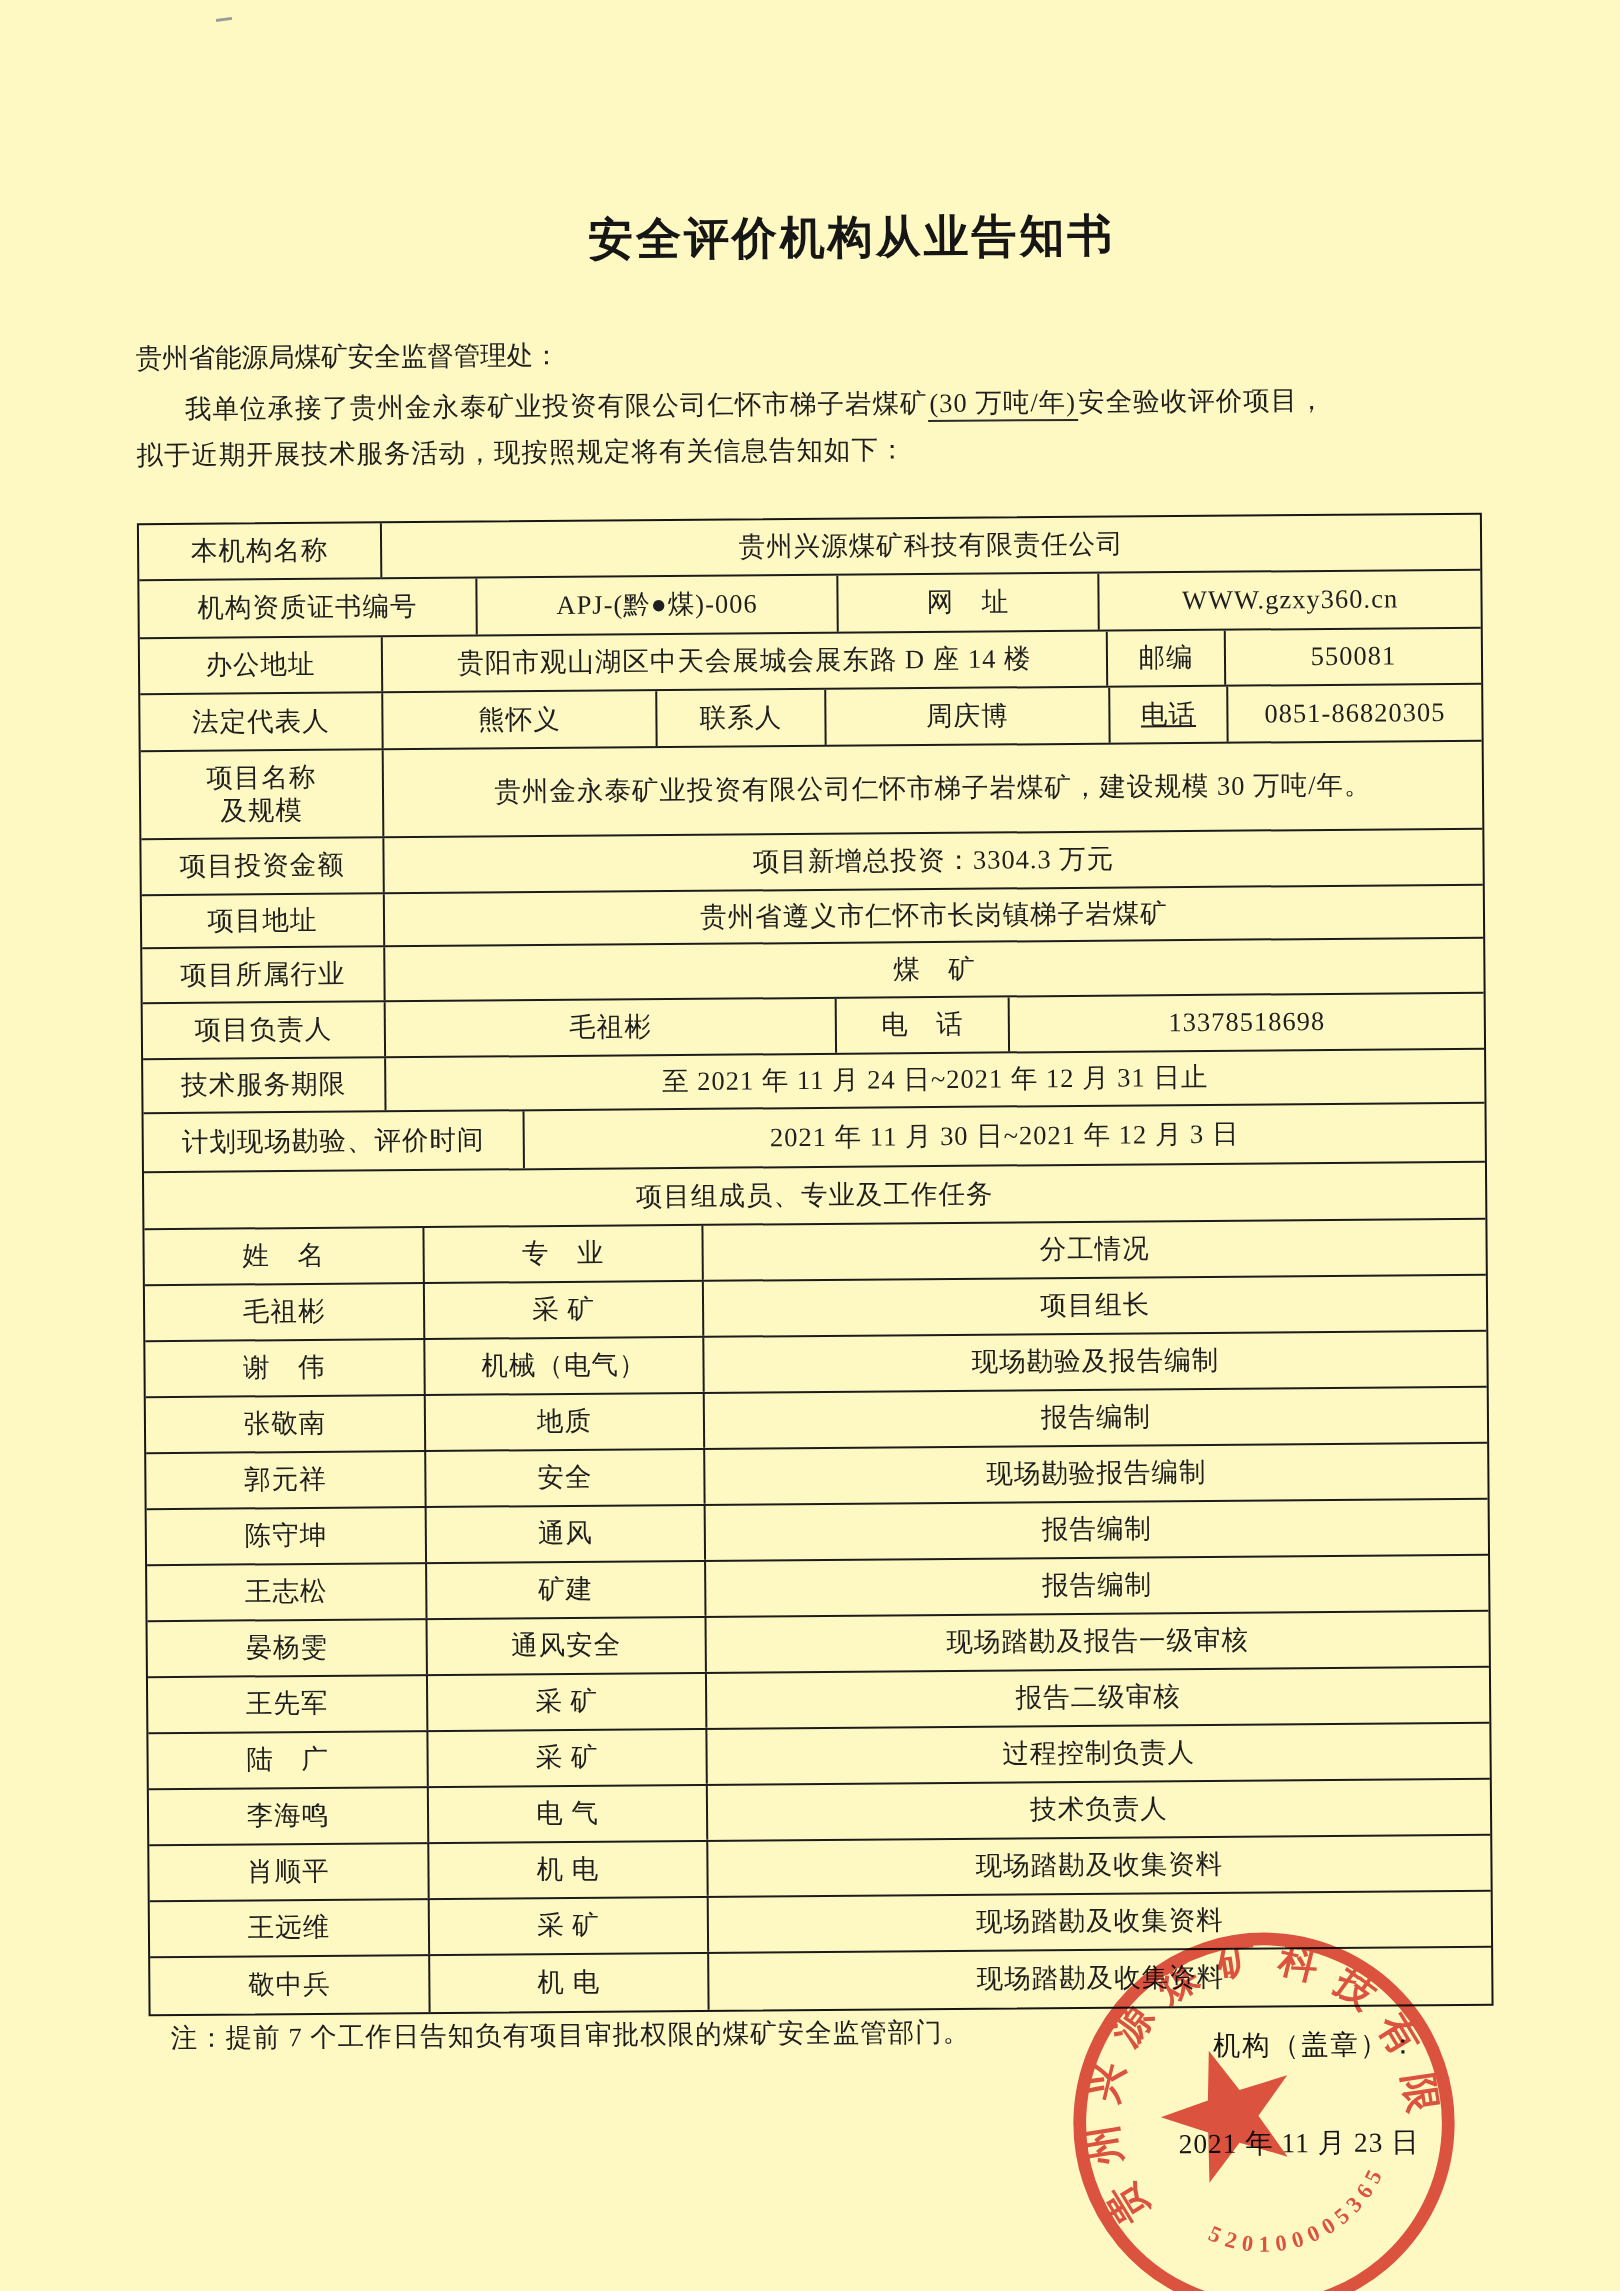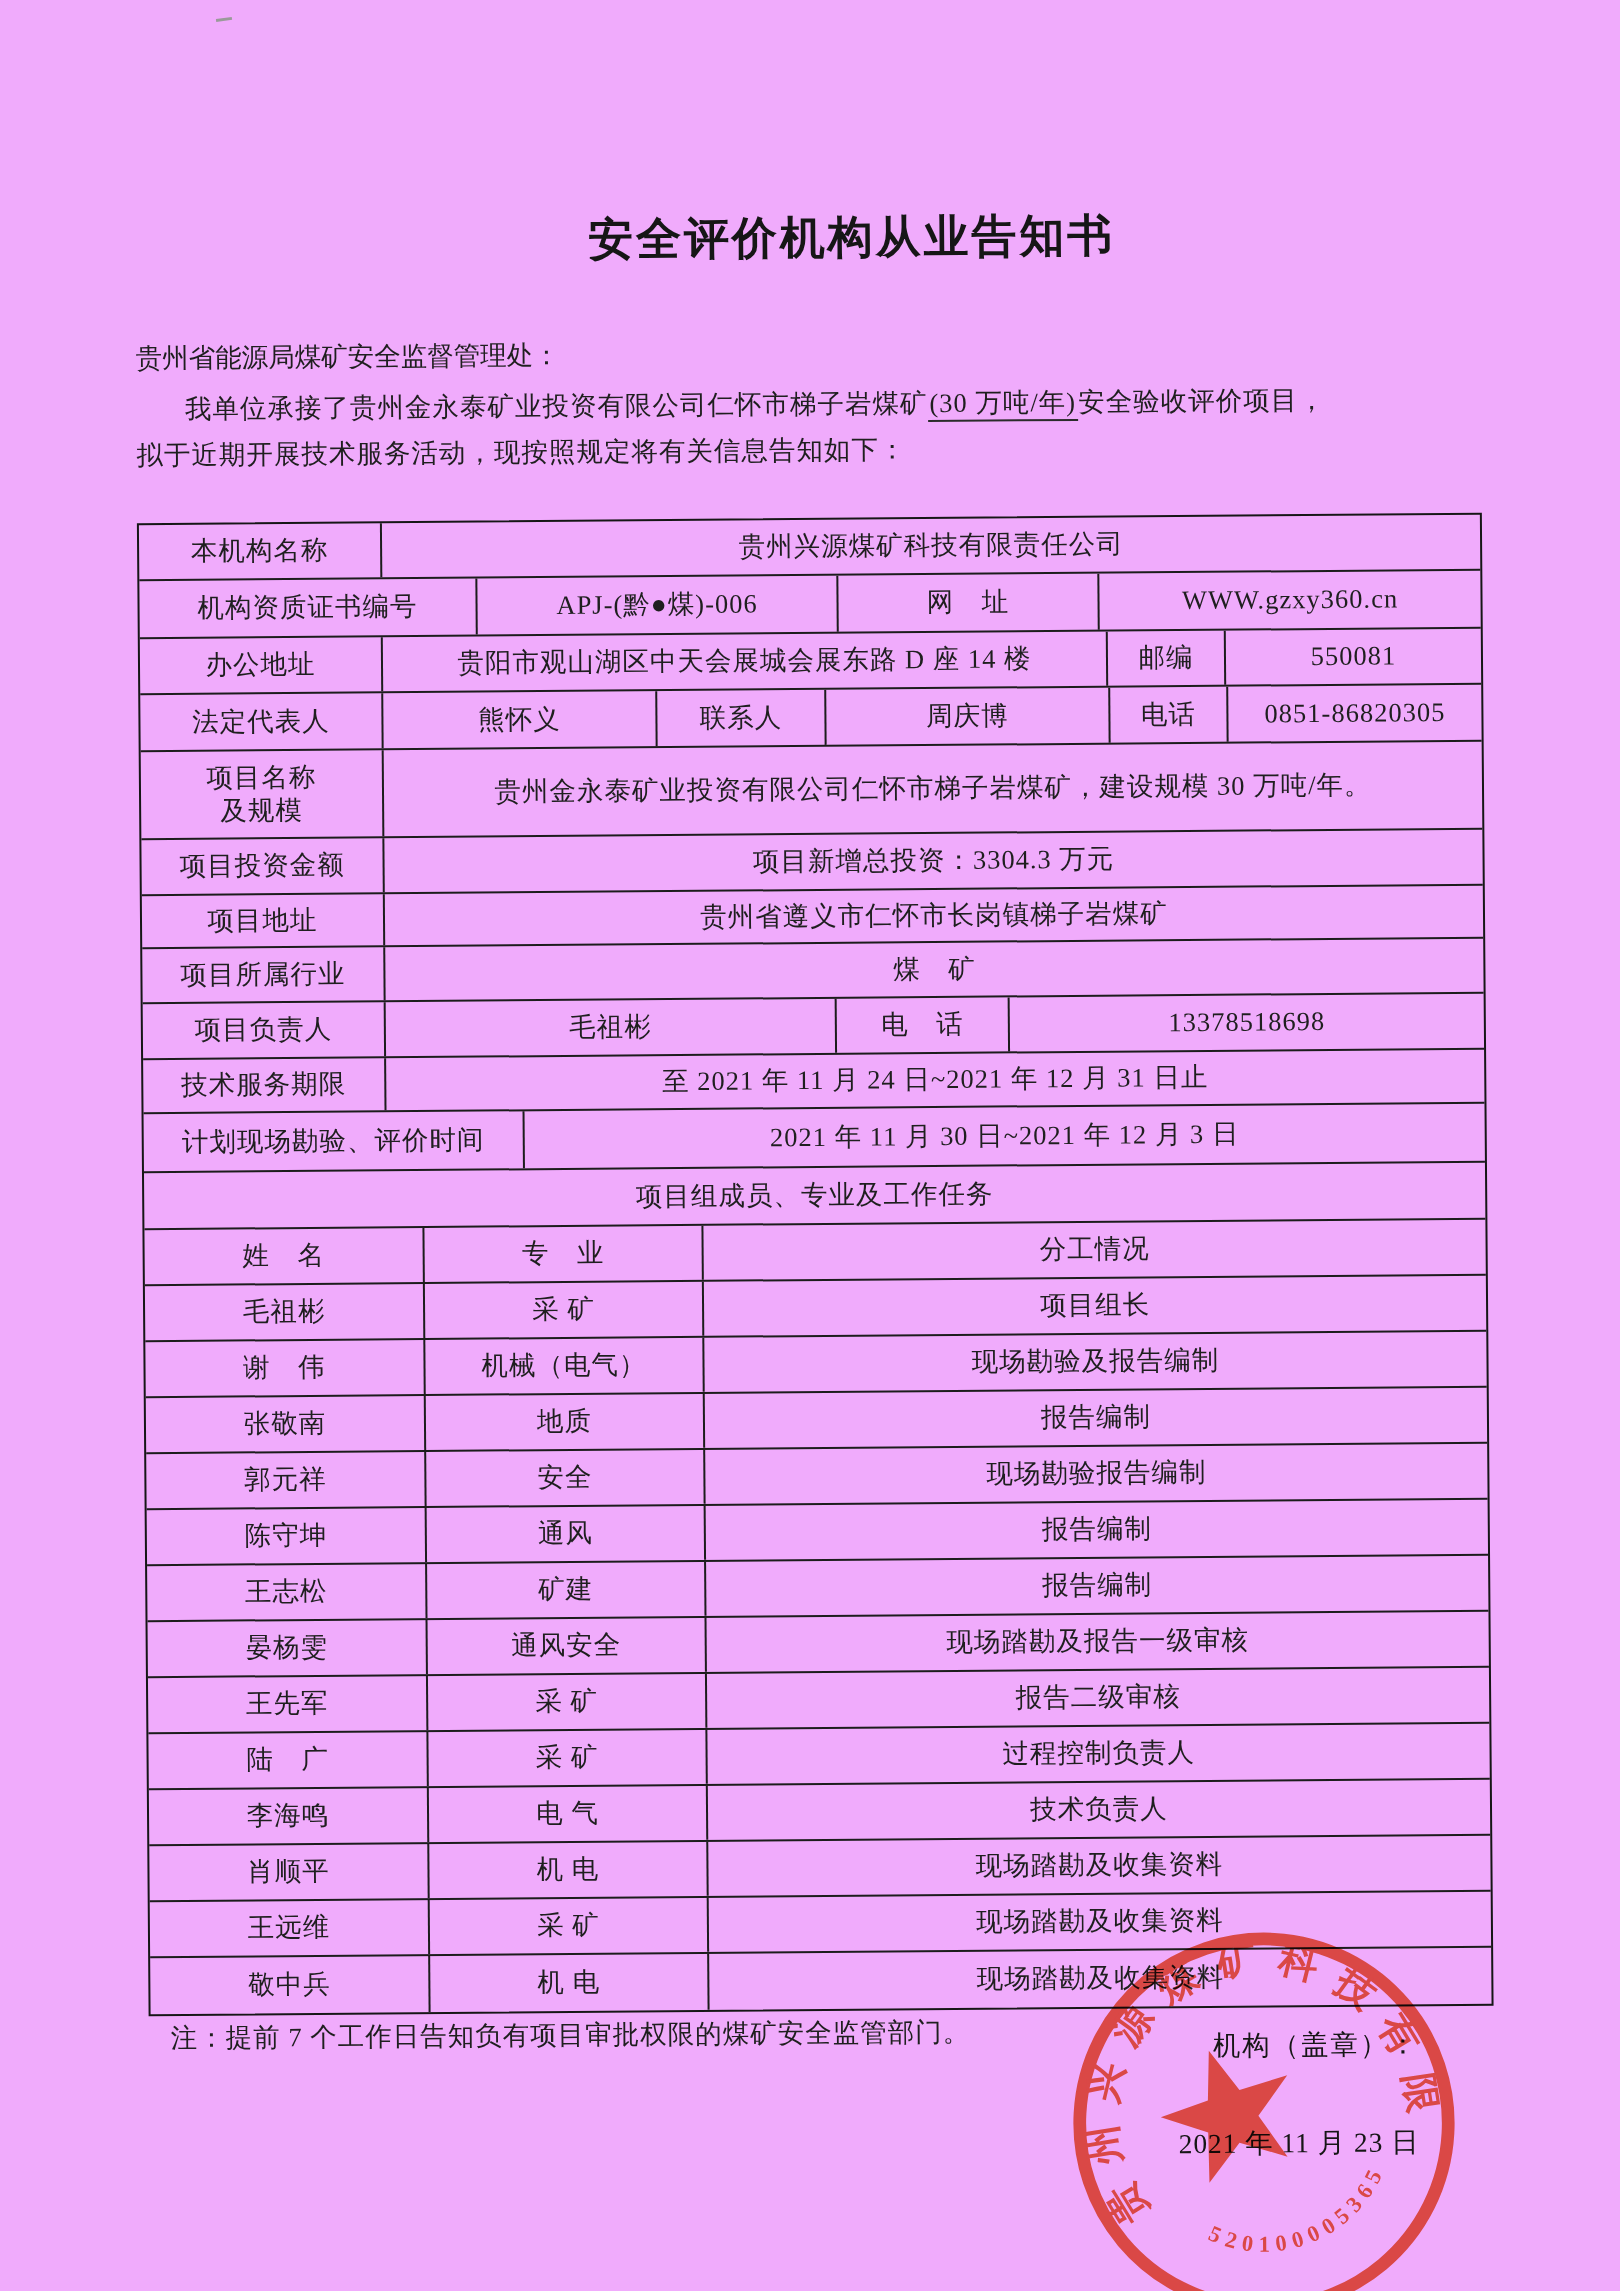--- a/index.html
+++ b/index.html
@@ -1,19 +1,19 @@
 <!DOCTYPE html>
 <html><head>
 <meta charset="utf-8">
 <style>
   html,body{margin:0;padding:0;background:#e8e8e8;}
   .page{
     position:relative;
     width:1620px;height:2292px;
-    background:#f0abfc;
+    background:#fef9c3;
     overflow:hidden;
     font-family:"Liberation Serif","DejaVu Serif",serif;
     color:#1f1f1f;
   }
   .tilt{
     position:absolute;inset:0;
     transform:rotate(-0.45deg);
     transform-origin:50% 40%;
   }
   .speck{position:absolute;left:216px;top:17.6px;width:15.7px;height:2.9px;background:#9a9a9a;transform:rotate(-8deg);}
@@ -96,21 +96,21 @@
           <div class="t-cell lb" style="width: 243px;">办公地址</div>
           <div class="t-cell vl" style="width: 725px;">贵阳市观山湖区中天会展城会展东路 D 座 14 楼</div>
           <div class="t-cell lb" style="width: 118px;">邮编</div>
           <div class="t-cell vl grow">550081</div>
         </div>
         <div class="t-row" style="height: 57px;">
           <div class="t-cell lb" style="width: 243px;">法定代表人</div>
           <div class="t-cell vl" style="width: 274px;">熊怀义</div>
           <div class="t-cell lb" style="width: 169px;">联系人</div>
           <div class="t-cell vl" style="width: 284px;">周庆博</div>
-          <div class="t-cell lb" style="width: 118px;">电话</div>
+          <div class="t-cell lb" style="width: 118px; text-decoration: underline;">电话</div>
           <div class="t-cell vl grow">0851-86820305</div>
         </div>
         <div class="t-row" style="height: 88px;">
           <div class="t-cell lb two" style="width: 243px;">项目名称
 及规模</div>
           <div class="t-cell vl grow">贵州金永泰矿业投资有限公司仁怀市梯子岩煤矿，建设规模 30 万吨/年。</div>
         </div>
         <div class="t-row" style="height: 56px;">
           <div class="t-cell lb" style="width: 243px;">项目投资金额</div>
           <div class="t-cell vl grow">项目新增总投资：3304.3 万元</div>

